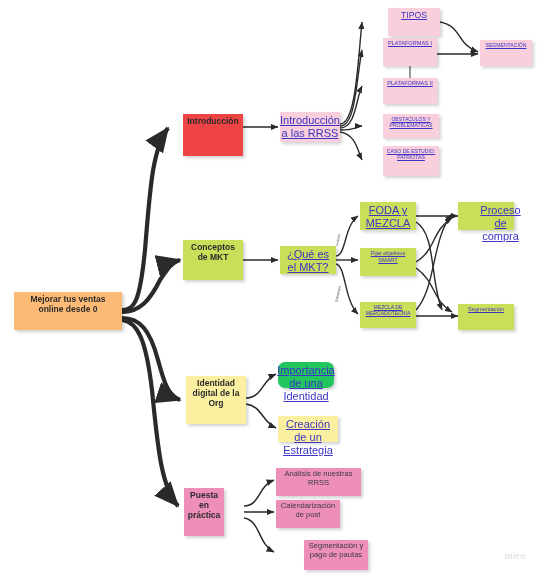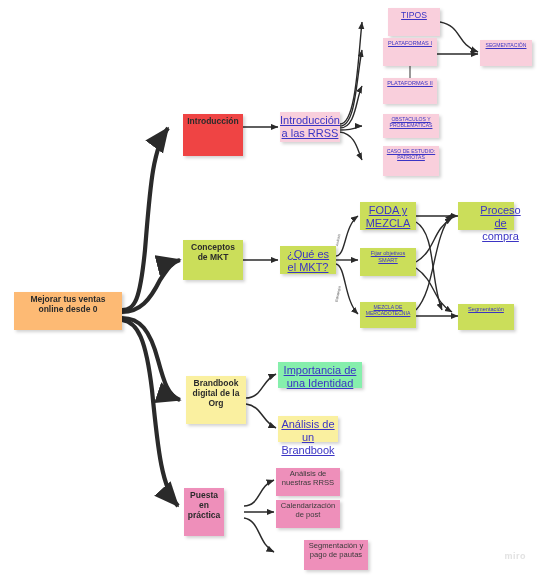--- a/index.html
+++ b/index.html
@@ -181,33 +181,33 @@
     <span>Proceso de compra</span>
   </div>
   <div class="node leaf tiny" style="left:458px;top:304px;width:56px;height:26px;background:#CBDE5A;">
     <span>Segmentación</span>
   </div>
 
   <div class="edge-label" style="left:332px;top:238px;transform:rotate(-78deg);">Análisis</div>
   <div class="edge-label" style="left:330px;top:292px;transform:rotate(-78deg);">Estrategia</div>
 
   <div class="node branch" style="left:186px;top:376px;width:60px;height:48px;background:#FAF0A0;">
-    <span>Brandbook digital de la Org</span>
-  </div>
-  <div class="node leaf" style="left:278px;top:362px;width:84px;height:26px;background:#86efac;">
+    <span>Identidad digital de la Org</span>
+  </div>
+  <div class="node leaf" style="left:278px;top:362px;width:56px;height:26px;background:#22c55e;border-radius:7px;">
     <span>Importancia de una Identidad</span>
   </div>
   <div class="node leaf" style="left:278px;top:416px;width:60px;height:26px;background:#FAF0A0;">
-    <span>Análisis de un Brandbook</span>
+    <span>Creación de un Estrategia</span>
   </div>
 
   <div class="node branch" style="left:184px;top:488px;width:40px;height:48px;background:#EE8FBA;">
     <span>Puesta en práctica</span>
   </div>
-  <div class="node leaf-plain" style="left:276px;top:468px;width:64px;height:28px;background:#EE8FBA;">
+  <div class="node leaf-plain" style="left:276px;top:468px;width:85px;height:28px;background:#EE8FBA;">
     <span>Análisis de nuestras RRSS</span>
   </div>
   <div class="node leaf-plain" style="left:276px;top:500px;width:64px;height:28px;background:#EE8FBA;">
     <span>Calendarización de post</span>
   </div>
   <div class="node leaf-plain" style="left:276px;top:540px;width:64px;height:30px;background:#EE8FBA;margin-left:28px;">
     <span>Segmentación y pago de pautas</span>
   </div>
 
   <div id="watermark">miro</div>

